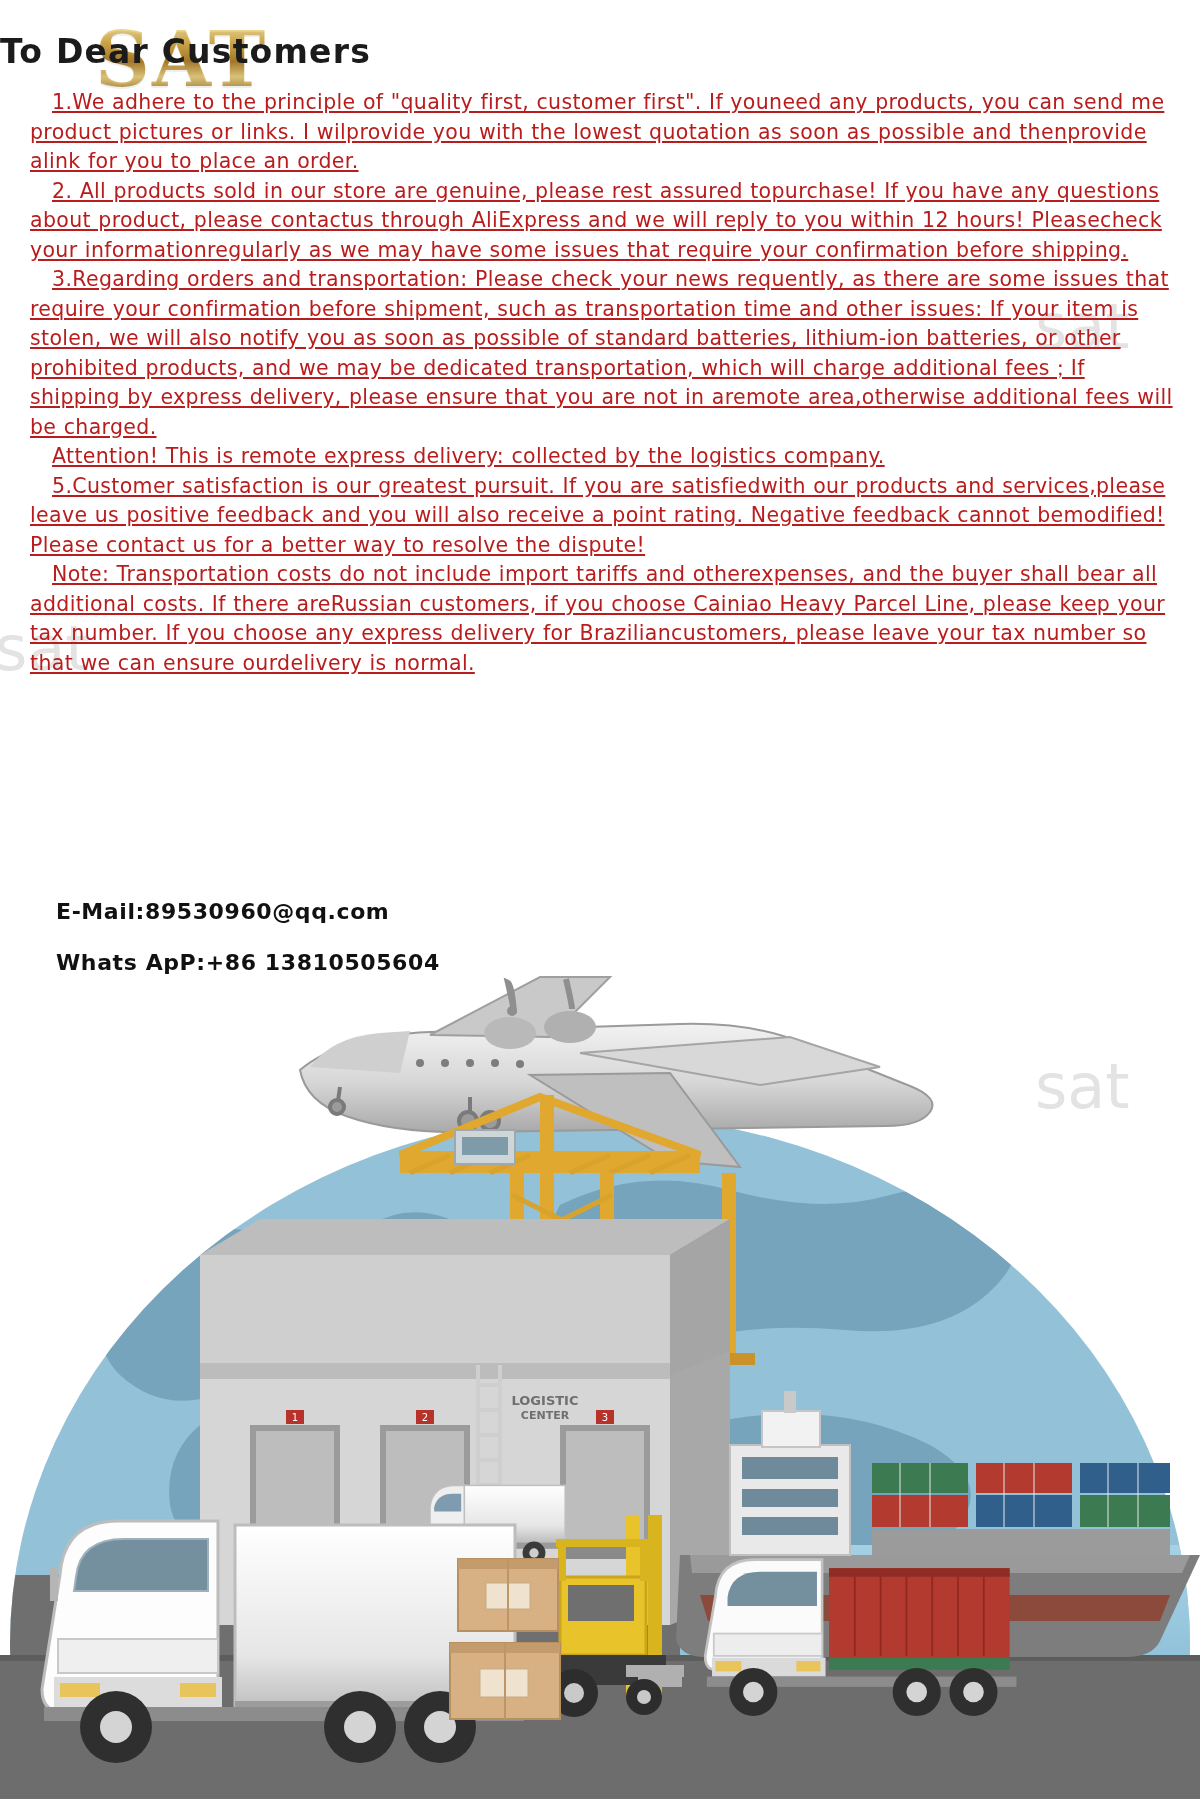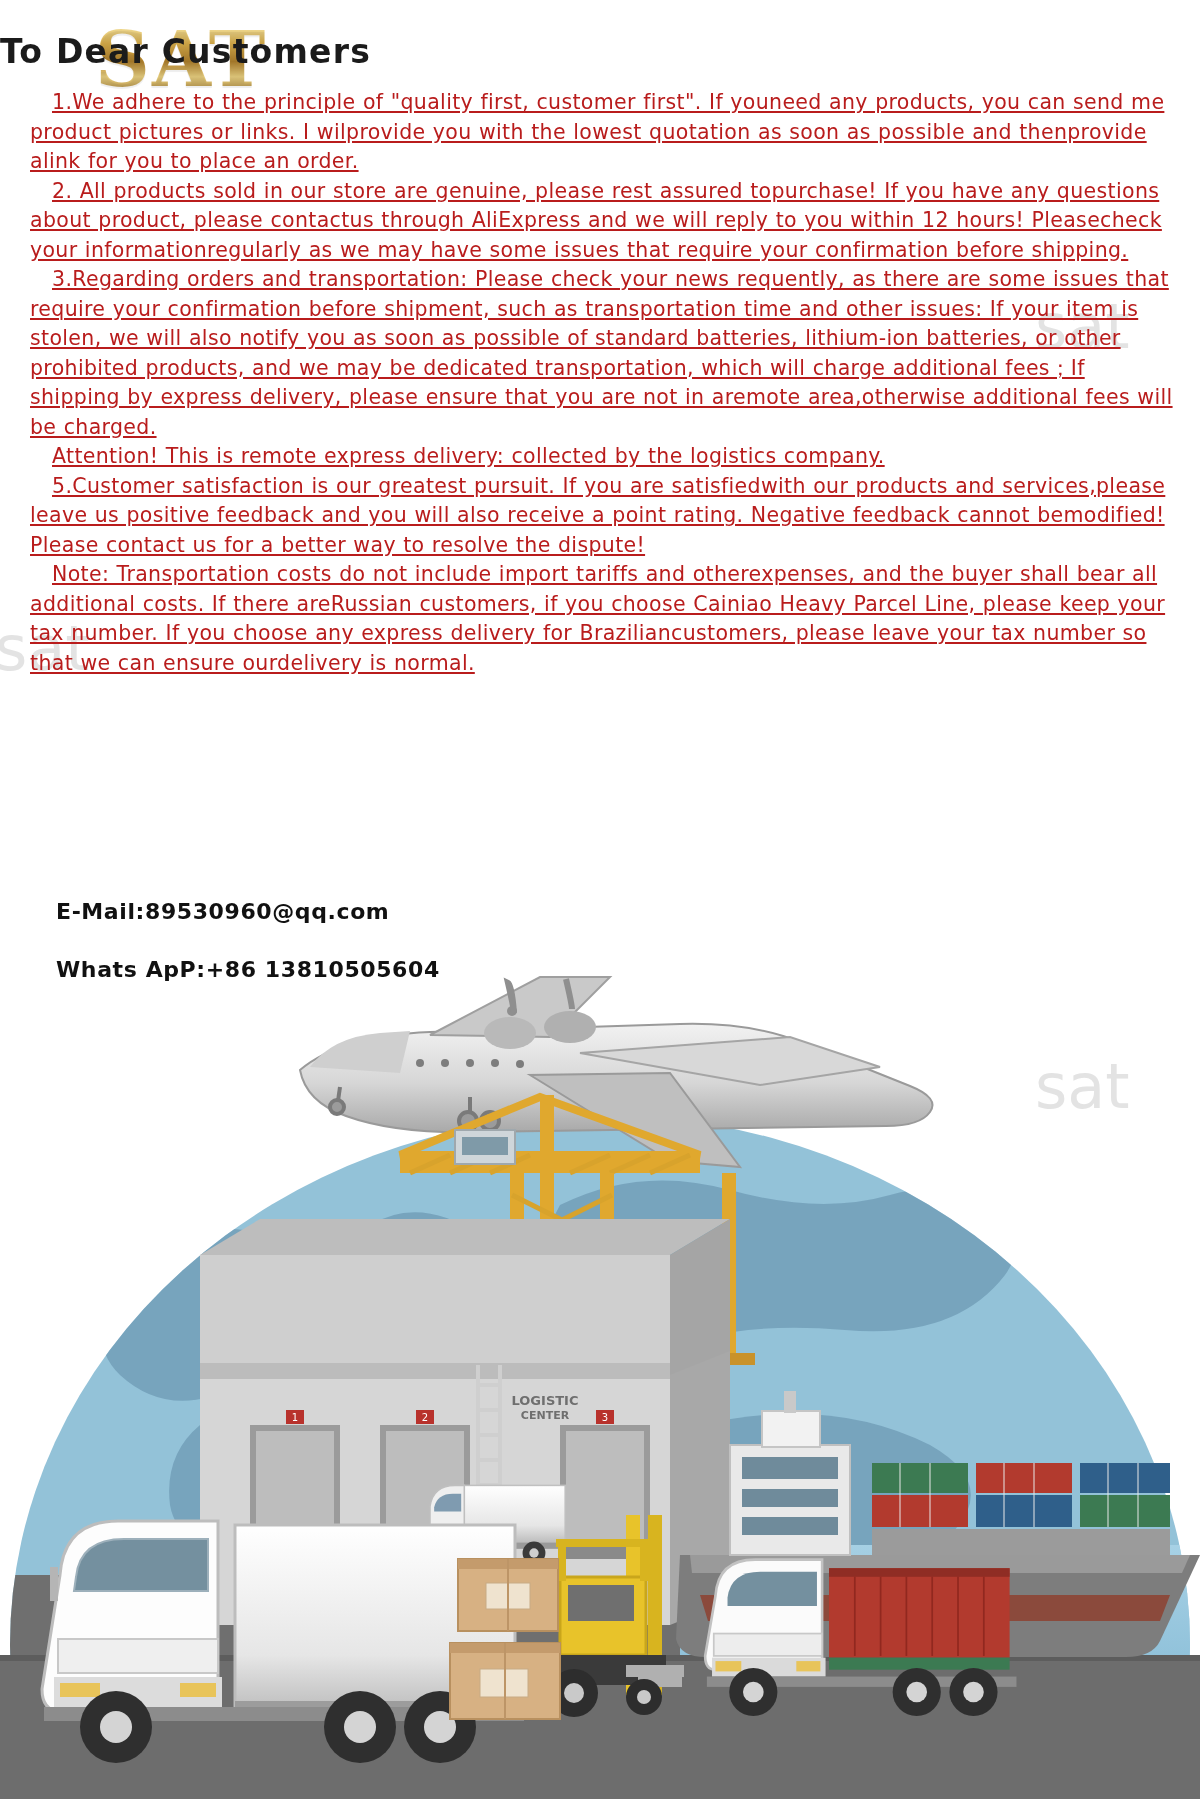--- a/index.html
+++ b/index.html
@@ -85,21 +85,21 @@
   .contact {
     position: absolute;
     left: 56px;
     z-index: 3;
     font-size: 22px;
     font-weight: bold;
     color: #111;
     letter-spacing: 0.6px;
   }
   .contact.email  { top: 899px; text-align: right; }
-  .contact.whats  { top: 950px; margin-top: 7px; }
+  .contact.whats  { top: 950px; }
 
   
   .illus {
     position: absolute;
     left: 0; top: 955px;
     width: 1200px; height: 844px;
     z-index: 2;
     overflow: hidden;
   }
 </style>

